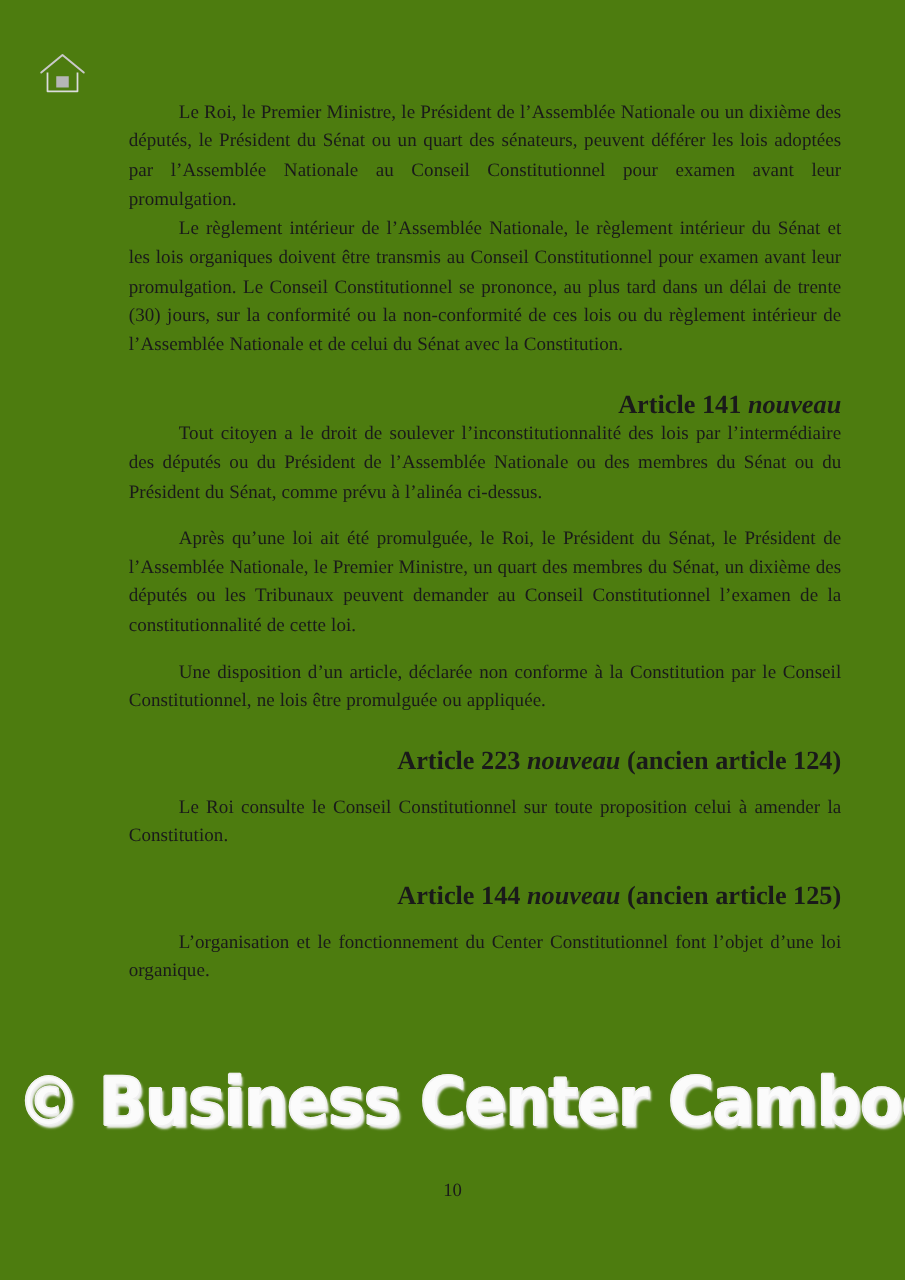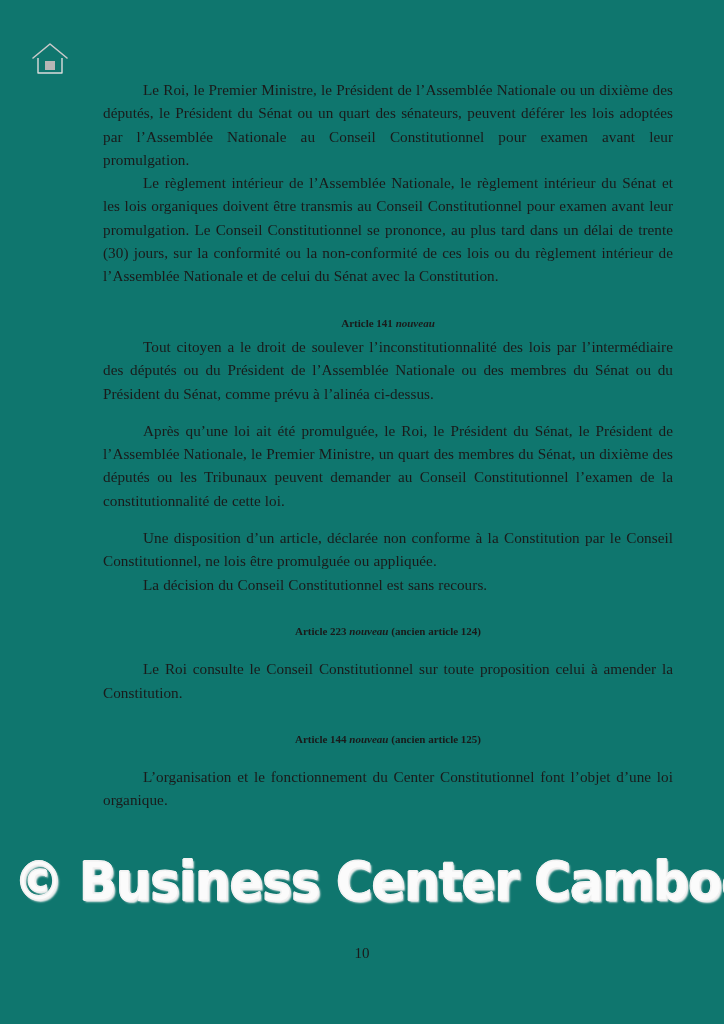--- a/index.html
+++ b/index.html
@@ -6,21 +6,21 @@
   html, body {
     margin: 0;
     padding: 0;
     background: #ffffff;
   }
   .page {
     position: relative;
     width: 724px;
     height: 1024px;
     margin: 0;
-    background: #0f766e;
+    background: #4d7c0f;
     overflow: hidden;
     font-family: "Liberation Serif", "DejaVu Serif", serif;
     color: #1a1a1a;
   }
 
   
   .home-icon-wrap {
     position: absolute;
     left: 28px;
     top: 38px;
@@ -51,25 +51,25 @@
     word-spacing: 0.2px;
     -webkit-hyphens: none;
     hyphens: none;
   }
   p.para.gap-sm   { }
   p.para.gap-head { margin-top: 14px; }
 
   h2.article-head {
     margin: 0;
     padding: 0;
-    font-size: 11px;
+    font-size: 21px;
     line-height: 23.3px;
     font-weight: bold;
     text-indent: 0;
-    text-align: center;
+    text-align: right;
   }
   h2.article-head.gap   { margin-top: 24px; }
   h2.article-head .ital {
     font-style: italic;
     font-weight: bold;
   }
 
   
   .watermark {
     position: absolute;
@@ -122,21 +122,20 @@
     </svg>
   </div>
 
   <div class="doc-body">
       <p class="para">Le Roi, le Premier Ministre, le Président de l’Assemblée Nationale ou un dixième des députés, le Président du Sénat ou un quart des sénateurs, peuvent déférer les lois adoptées par l’Assemblée Nationale au Conseil Constitutionnel pour examen avant leur promulgation.</p>
       <p class="para gap-sm">Le règlement intérieur de l’Assemblée Nationale, le règlement intérieur du Sénat et les lois organiques doivent être transmis au Conseil Constitutionnel pour examen avant leur promulgation. Le Conseil Constitutionnel se prononce, au plus tard dans un délai de trente (30) jours, sur la conformité ou la non-conformité de ces lois ou du règlement intérieur de l’Assemblée Nationale et de celui du Sénat avec la Constitution.</p>
       <h2 class="article-head gap"><span>Article 141 </span><span class="ital">nouveau</span></h2>
       <p class="para gap-sm">Tout citoyen a le droit de soulever l’inconstitutionnalité des lois par l’intermédiaire des députés ou du Président de l’Assemblée Nationale ou des membres du Sénat ou du Président du Sénat, comme prévu à l’alinéa ci-dessus.</p>
       <p class="para gap-head">Après qu’une loi ait été promulguée, le Roi, le Président du Sénat, le Président de l’Assemblée Nationale, le Premier Ministre, un quart des membres du Sénat, un dixième des députés ou les Tribunaux peuvent demander au Conseil Constitutionnel l’examen de la constitutionnalité de cette loi.</p>
       <p class="para gap-head">Une disposition d’un article, déclarée non conforme à la Constitution par le Conseil Constitutionnel, ne lois être promulguée ou appliquée.</p>
-      <p class="para gap-sm">La décision du Conseil Constitutionnel est sans recours.</p>
       <h2 class="article-head gap"><span>Article 223 </span><span class="ital">nouveau</span><span> (ancien article 124)</span></h2>
       <p class="para gap-head">Le Roi consulte le Conseil Constitutionnel sur toute proposition celui à amender la Constitution.</p>
       <h2 class="article-head gap"><span>Article 144 </span><span class="ital">nouveau</span><span> (ancien article 125)</span></h2>
       <p class="para gap-head">L’organisation et le fonctionnement du Center Constitutionnel font l’objet d’une loi organique.</p>
     </div>
 
   <div class="watermark">© Business Center Cambodia</div>
 
   <div class="page-number">10</div>
 

